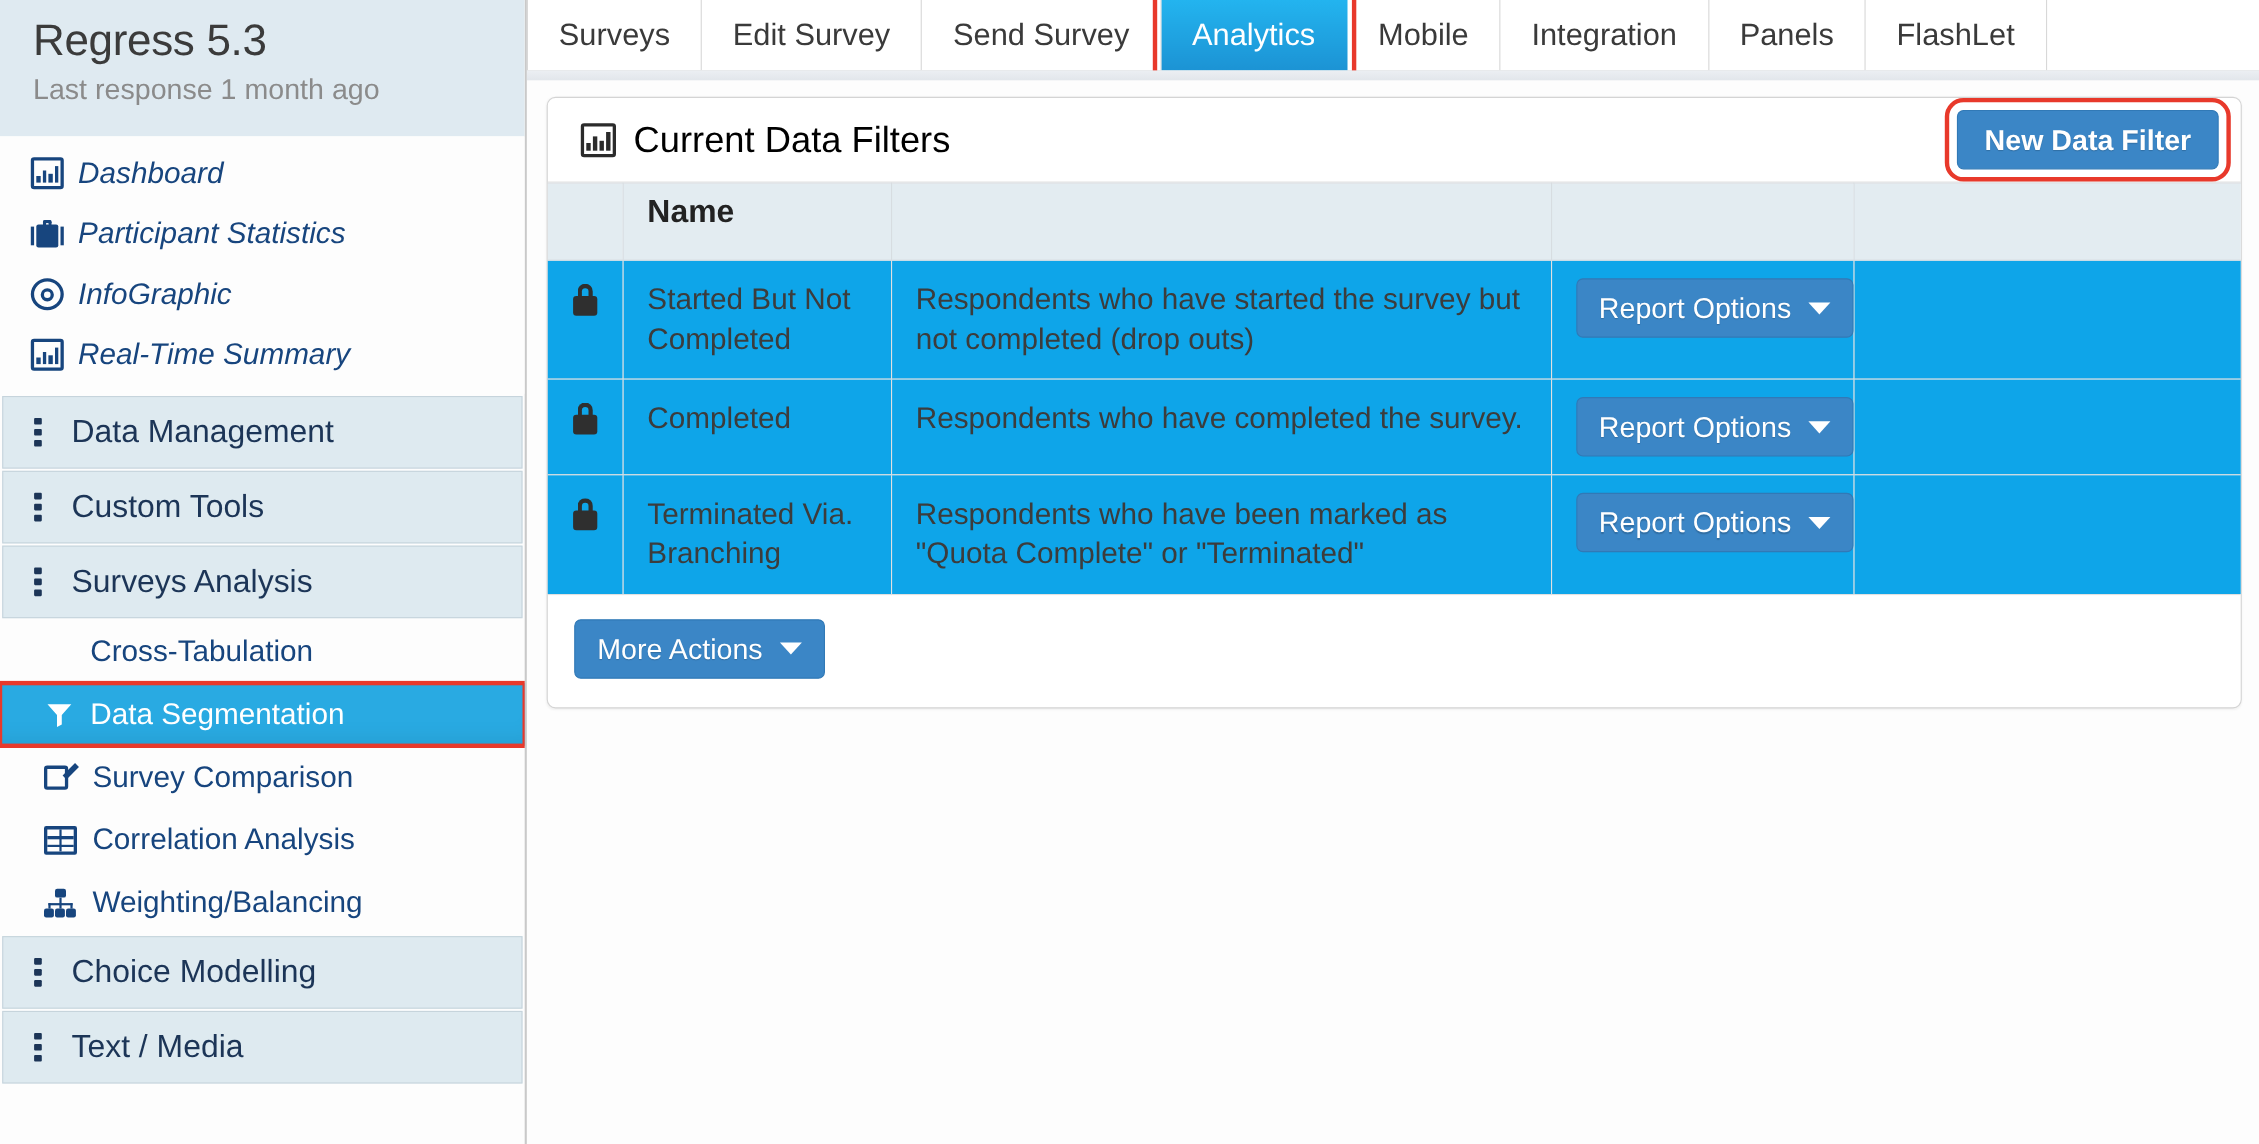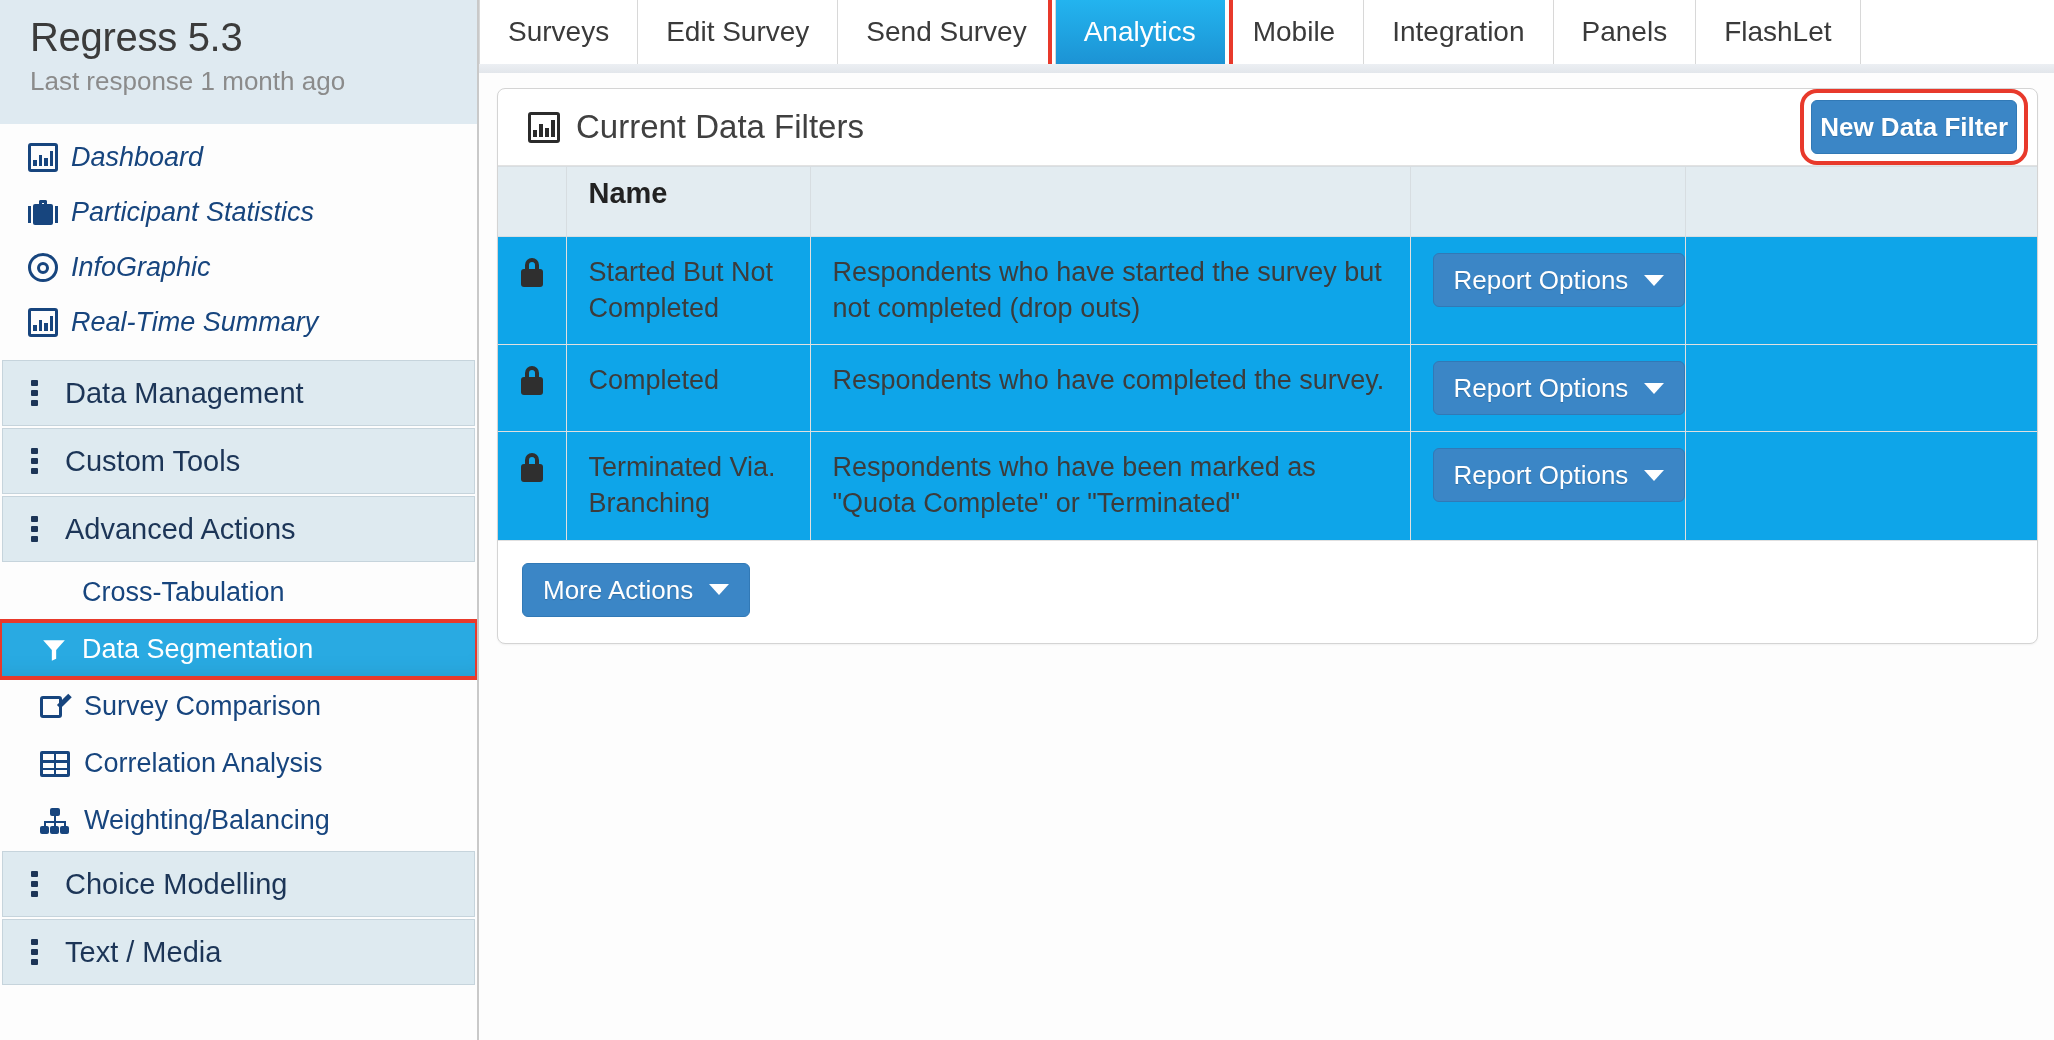--- a/index.html
+++ b/index.html
@@ -158,36 +158,36 @@
     box-shadow: 0 1px 2px rgba(0,0,0,0.05);
   }
   #panel-head {
     height: 77px;
     display: flex; align-items: center; justify-content: space-between;
     padding: 0 20px 0 30px;
     border-bottom: 1px solid #e2e2e2;
   }
   .panel-title {
     display: flex; align-items: center; gap: 16px;
-    font-size: 33px; color: #404040;
+    font-size: 33px; color: #000000;
   }
   .ico-chart-dark { width: 32px;height:31px;border:3px solid #2b2b2b;border-radius:3px;
     display:flex;align-items:flex-end;justify-content:center;gap:2px;padding:3px 2px;}
   .ico-chart-dark i{display:block;width:4px;background:#2b2b2b;}
   .ico-chart-dark i:nth-child(1){height:7px}.ico-chart-dark i:nth-child(2){height:13px}
   .ico-chart-dark i:nth-child(3){height:9px}.ico-chart-dark i:nth-child(4){height:17px}
 
   .btn {
     background: #3b86c6;
     color: #ffffff;
     border: 1px solid #3179b6;
     border-radius: 6px;
     font-size: 26px;
     font-weight: bold;
-    padding: 13px 8px;
+    padding: 13px 24px;
     cursor: pointer;
     font-family: "Liberation Sans", sans-serif;
     text-shadow: 0 1px 1px rgba(0,0,0,0.18);
     line-height: 1;
     white-space: nowrap;
   }
   .btn.hl { outline: 4px solid #e8392b; outline-offset: 7px; }
   .btn-row { background:#3b86c6; font-weight:normal; padding:13px 20px;
              display:inline-flex;align-items:center;gap:16px;}
   .caret { width:0;height:0;border-left:10px solid transparent;border-right:10px solid transparent;
@@ -334,21 +334,21 @@
           </i>
           <i>
             <b></b>
             <b></b>
           </i>
           <i>
             <b></b>
             <b></b>
           </i>
         </span>
-      <span>Advanced Actions</span>
+      <span>Surveys Analysis</span>
     </div>
 
     <div>
 
       <div class="sb-sublink">
         <span class="ico ico-grid">
             <b></b>
             <b></b>
             <b></b>
             <b></b>

